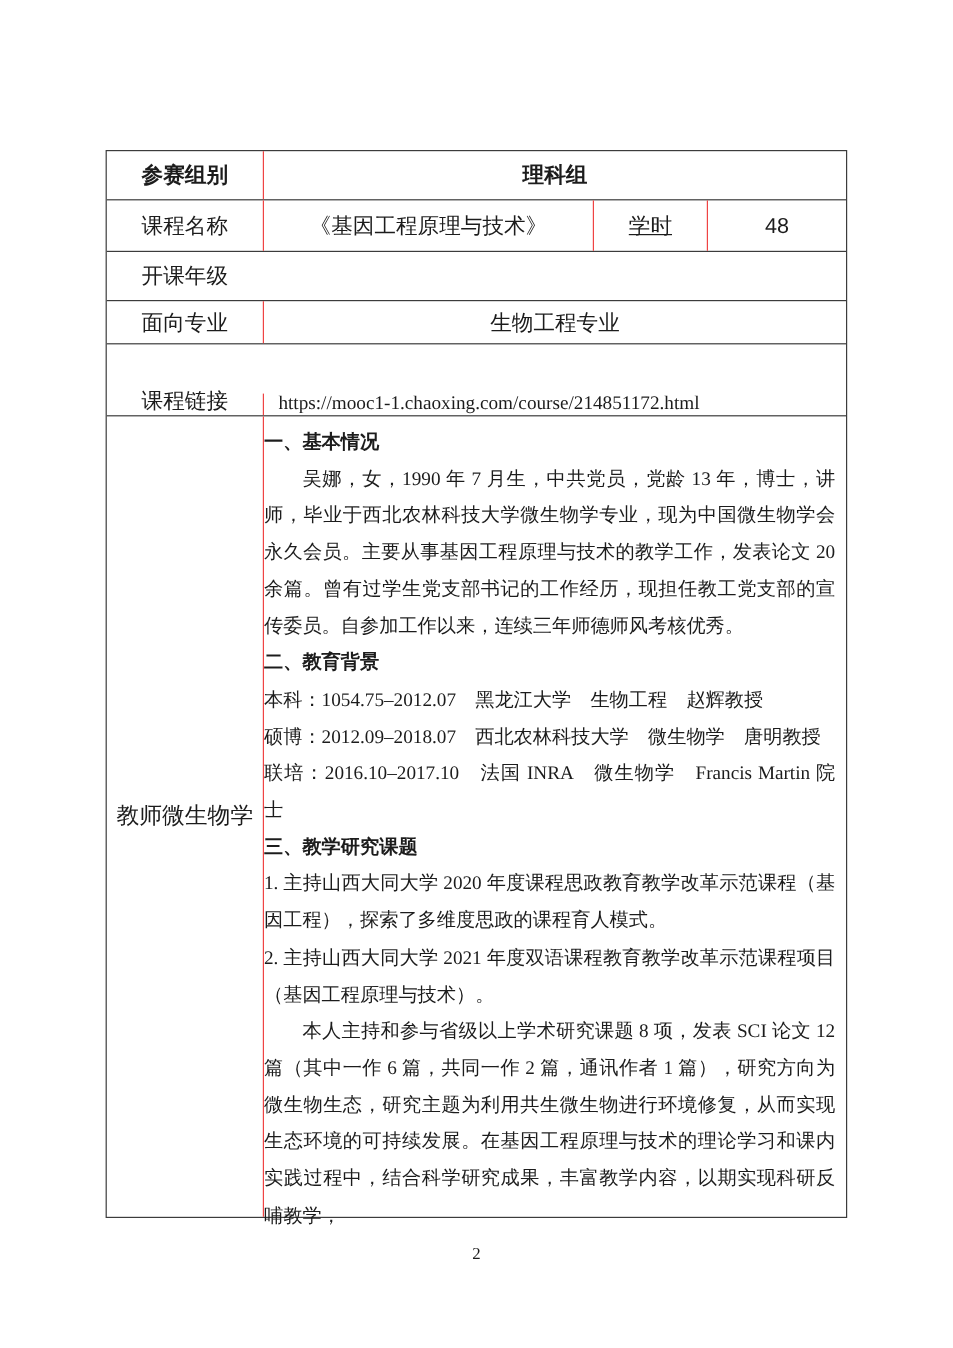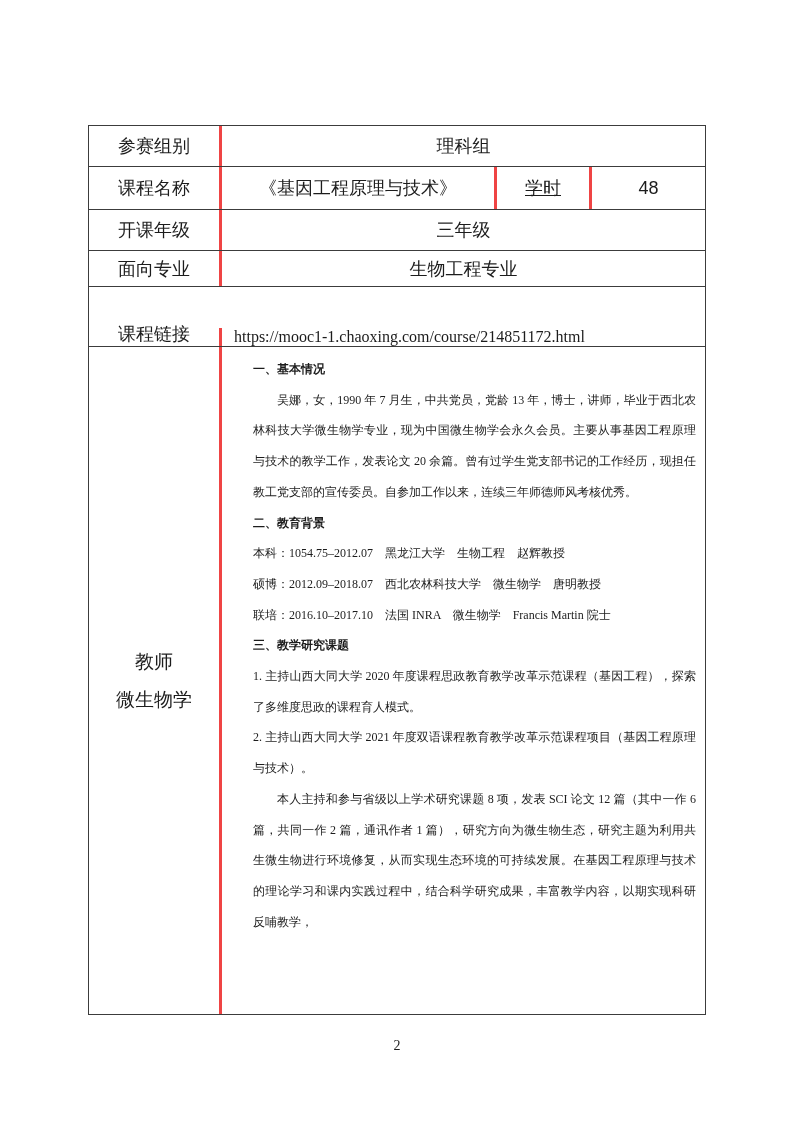--- a/index.html
+++ b/index.html
@@ -8,35 +8,35 @@
 
   .doc-table {
     position: absolute;
     left: 88px; top: 125px;
     width: 618px;
     border: 1px solid #3c3c3c;
   }
   .trow { display: flex; border-bottom: 1px solid #3c3c3c; }
   .trow:last-child { border-bottom: none; }
   .cell { display: flex; align-items: center; }
-  .cell + .cell { border-left: 3px solid #ef4444; }
+  .cell + .cell { border-left: 1px solid #ef4444; }
 
   .label-cell {
     width: 130px; flex: 0 0 130px;
     justify-content: center;
     font-family: "Liberation Sans", sans-serif;
     font-size: 18px;
   }
   .value-cell {
     flex: 1 1 auto;
     justify-content: center;
     font-family: "Liberation Sans", sans-serif;
     font-size: 18px;
   }
-  .r1 { height: 41px; }
+  .r1 { height: 41px; font-weight: bold; }
   .r2 { height: 43px; }
   .r3 { height: 41px; }
   .r4 { height: 36px; }
   .r5 { height: 60px; align-items: flex-end; }
   .r6 { height: 667px; }
 
   .course-name-cell { width: 275px; flex: 0 0 275px; justify-content: center;
     font-family: "Liberation Sans", sans-serif; font-size: 18px; }
   .hours-label-cell { width: 95px; flex: 0 0 95px; justify-content: center;
     font-family: "Liberation Sans", sans-serif; font-size: 18px; text-decoration: underline; }
@@ -46,32 +46,32 @@
   .url-cell {
     flex: 1 1 auto;
     justify-content: flex-start;
     padding-left: 12px;
     font-family: "Liberation Serif", serif;
     font-size: 16px;
   }
 
   .bio-label-cell {
     width: 130px; flex: 0 0 130px;
-    flex-direction: column;
+    flex-direction: row;
     justify-content: center;
     font-family: "Liberation Sans", sans-serif;
     font-size: 19px;
     line-height: 38px;
     text-align: center;
   }
   .bio-content-cell {
     flex: 1 1 auto;
     display: block;
-    padding: 7px 9px 0 31px;
-    font-size: 12px;
+    padding: 7px 9px 0 0;
+    font-size: 16px;
     line-height: 30.7px;
   }
   .sec-heading { font-weight: bold; }
   .para { text-align: justify; }
   .para.indent { text-indent: 2em; }
 
   .page-number {
     position: absolute;
     left: 0; top: 1038px;
     width: 100%;
@@ -92,21 +92,20 @@
 
   <div class="trow r2">
     <div class="cell label-cell">课程名称</div>
     <div class="cell course-name-cell">《基因工程原理与技术》</div>
     <div class="cell hours-label-cell">学时</div>
     <div class="cell hours-value-cell">48</div>
   </div>
 
   <div class="trow r3">
     <div class="cell label-cell">开课年级</div>
-    <div class="cell value-cell">三年级</div>
   </div>
 
   <div class="trow r4">
     <div class="cell label-cell">面向专业</div>
     <div class="cell value-cell">生物工程专业</div>
   </div>
 
   <div class="trow r5">
     <div class="cell label-cell">课程链接</div>
     <div class="cell url-cell">https://mooc1-1.chaoxing.com/course/214851172.html</div>

